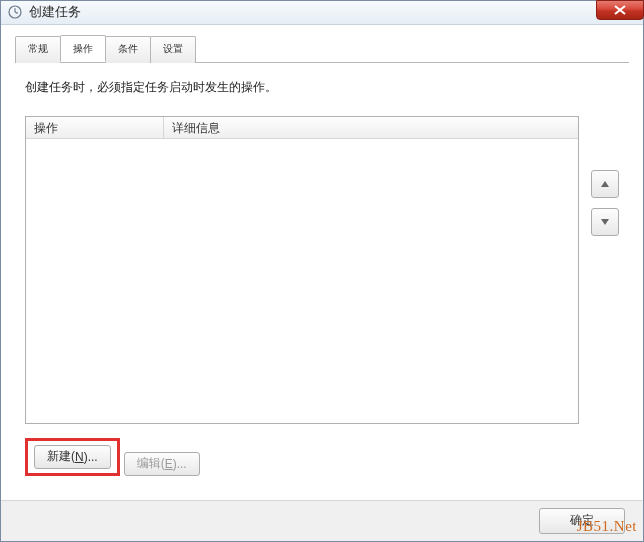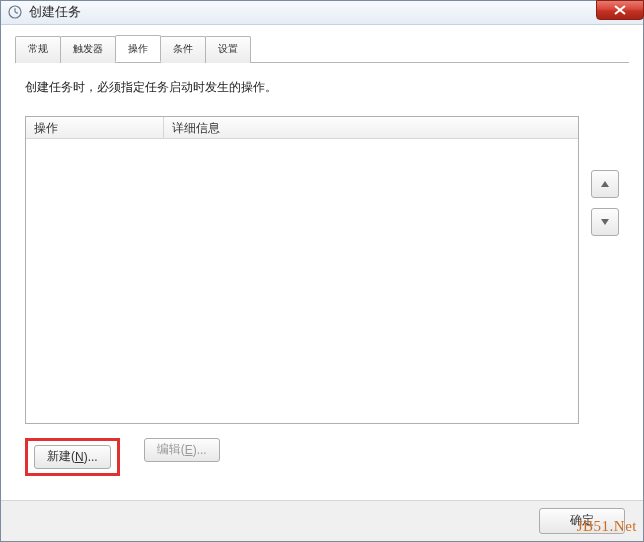--- a/index.html
+++ b/index.html
@@ -140,23 +140,23 @@
     background: linear-gradient(to bottom, #fdfdfd, #e8e8e8);
     border-radius: 3px;
     display: flex;
     align-items: center;
     justify-content: center;
     color: #555;
     font-size: 10px;
   }
   .action-row {
     display: flex;
-    gap: 24px;
+    gap: 4px;
     margin-top: 14px;
-    align-items: flex-start;
+    align-items: flex-end;
   }
   .highlight-box {
     border: 3px solid #e03030;
     padding: 4px 6px;
     display: inline-block;
   }
   .btn {
     min-width: 76px;
     height: 24px;
     padding: 0 12px;
@@ -211,21 +211,20 @@
         <line x1="1" y1="1" x2="11" y2="9" stroke="#fff" stroke-width="2"></line>
         <line x1="11" y1="1" x2="1" y2="9" stroke="#fff" stroke-width="2"></line>
       </svg>
     </div>
   </div>
 
   <div class="client">
     <div class="tabs-wrap">
       <div class="tabs">
         <div class="tab">常规</div>
-        <div class="tab">触发器</div>
         <div class="tab active">操作</div>
         <div class="tab">条件</div>
         <div class="tab">设置</div>
       </div>
       <div class="tabline"></div>
     </div>
 
     <div class="tab-content">
       <div class="instruction">创建任务时，必须指定任务启动时发生的操作。</div>
 

